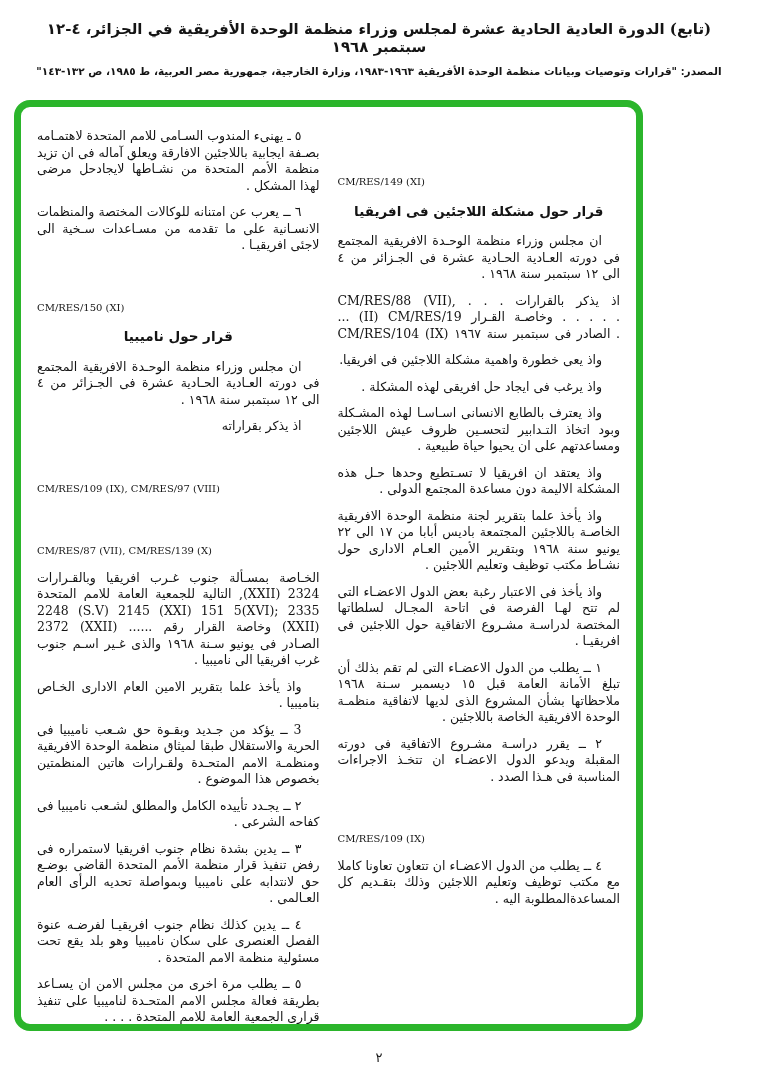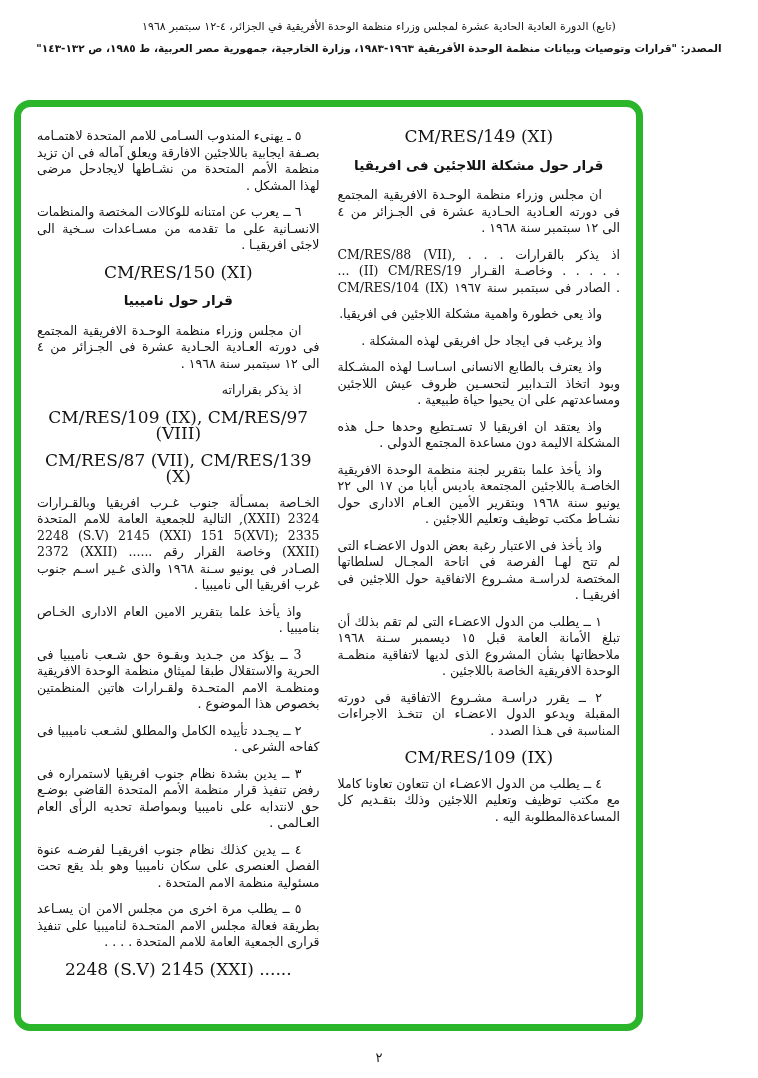--- a/index.html
+++ b/index.html
@@ -3,33 +3,33 @@
 <meta charset="utf-8">
 <style>
   html,body{margin:0;padding:0;}
   body{
     width:758px;height:1078px;position:relative;background:#ffffff;
     color:#141414;
     font-family:"DejaVu Serif","DejaVu Sans",sans-serif;
     overflow:hidden;
   }
   .header{position:absolute;top:20px;left:0;width:758px;text-align:center;direction:rtl;}
-  .header .h1{font-size:11px;font-weight:normal;letter-spacing:0;padding:0 27px;}
+  .header .h1{font-size:15px;font-weight:bold;letter-spacing:0;padding:0 27px;}
   .header .h2{font-size:10.5px;font-weight:bold;margin-top:9px;padding:0 28px;}
   .frame{
     position:absolute;left:14px;top:100px;width:629px;height:931px;
     box-sizing:border-box;border:7px solid #2bb52b;border-radius:16px;
     padding:21px 16px 14px 16px;overflow:hidden;background:#ffffff;
   }
   .cols{display:flex;gap:18px;height:100%;}
   .col{flex:1 1 0;direction:rtl;font-size:12.5px;line-height:16.5px;text-align:justify;}
   .block{margin-bottom:10px;}
   .para,.item{text-indent:18px;}
   .title{text-align:center;font-weight:bold;font-size:13.5px;text-indent:0;margin:12px 0 14px;}
-  .code{direction:ltr;text-align:center;text-indent:0;font-size:17px;}
+  .code{direction:ltr;text-align:left;text-indent:0;font-size:10px;margin-top:46px;}
   .mixed{text-indent:0;}
   .mline{min-height:16.5px;}
   .mline.ltr{direction:ltr;text-align:left;}
   .mline.rtl{direction:rtl;text-align:right;}
   .mline.just{text-align:justify;text-align-last:justify;}
   .pagenum{position:absolute;top:1050px;left:0;width:758px;text-align:center;font-size:13px;}
 </style>
 </head>
 <body>
 

